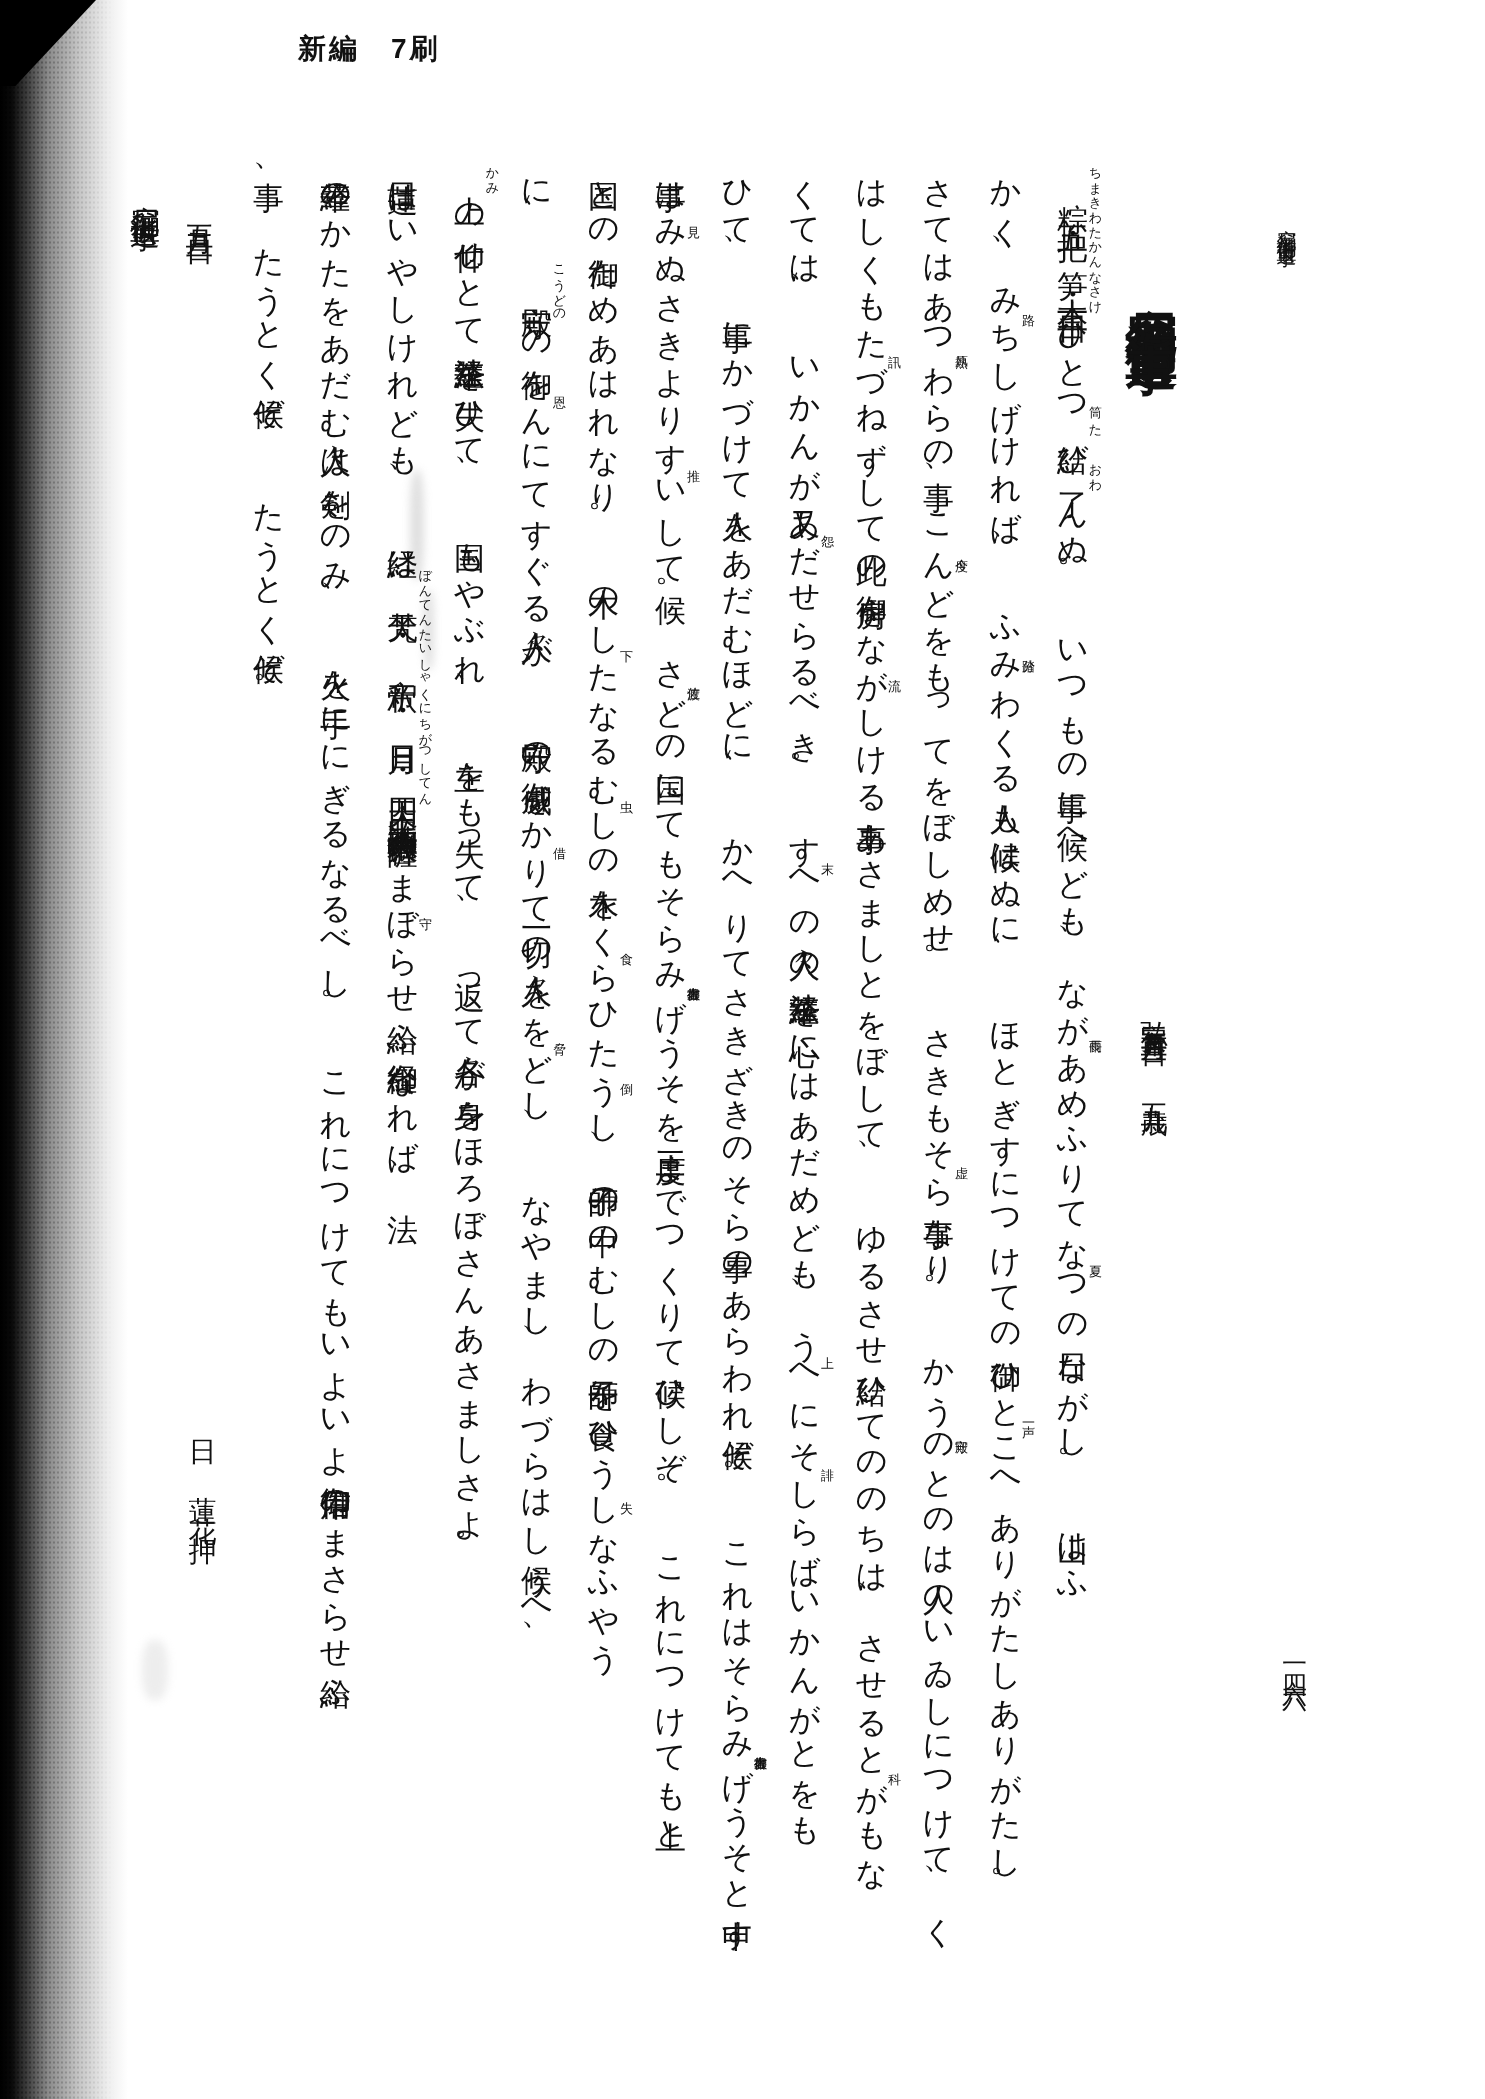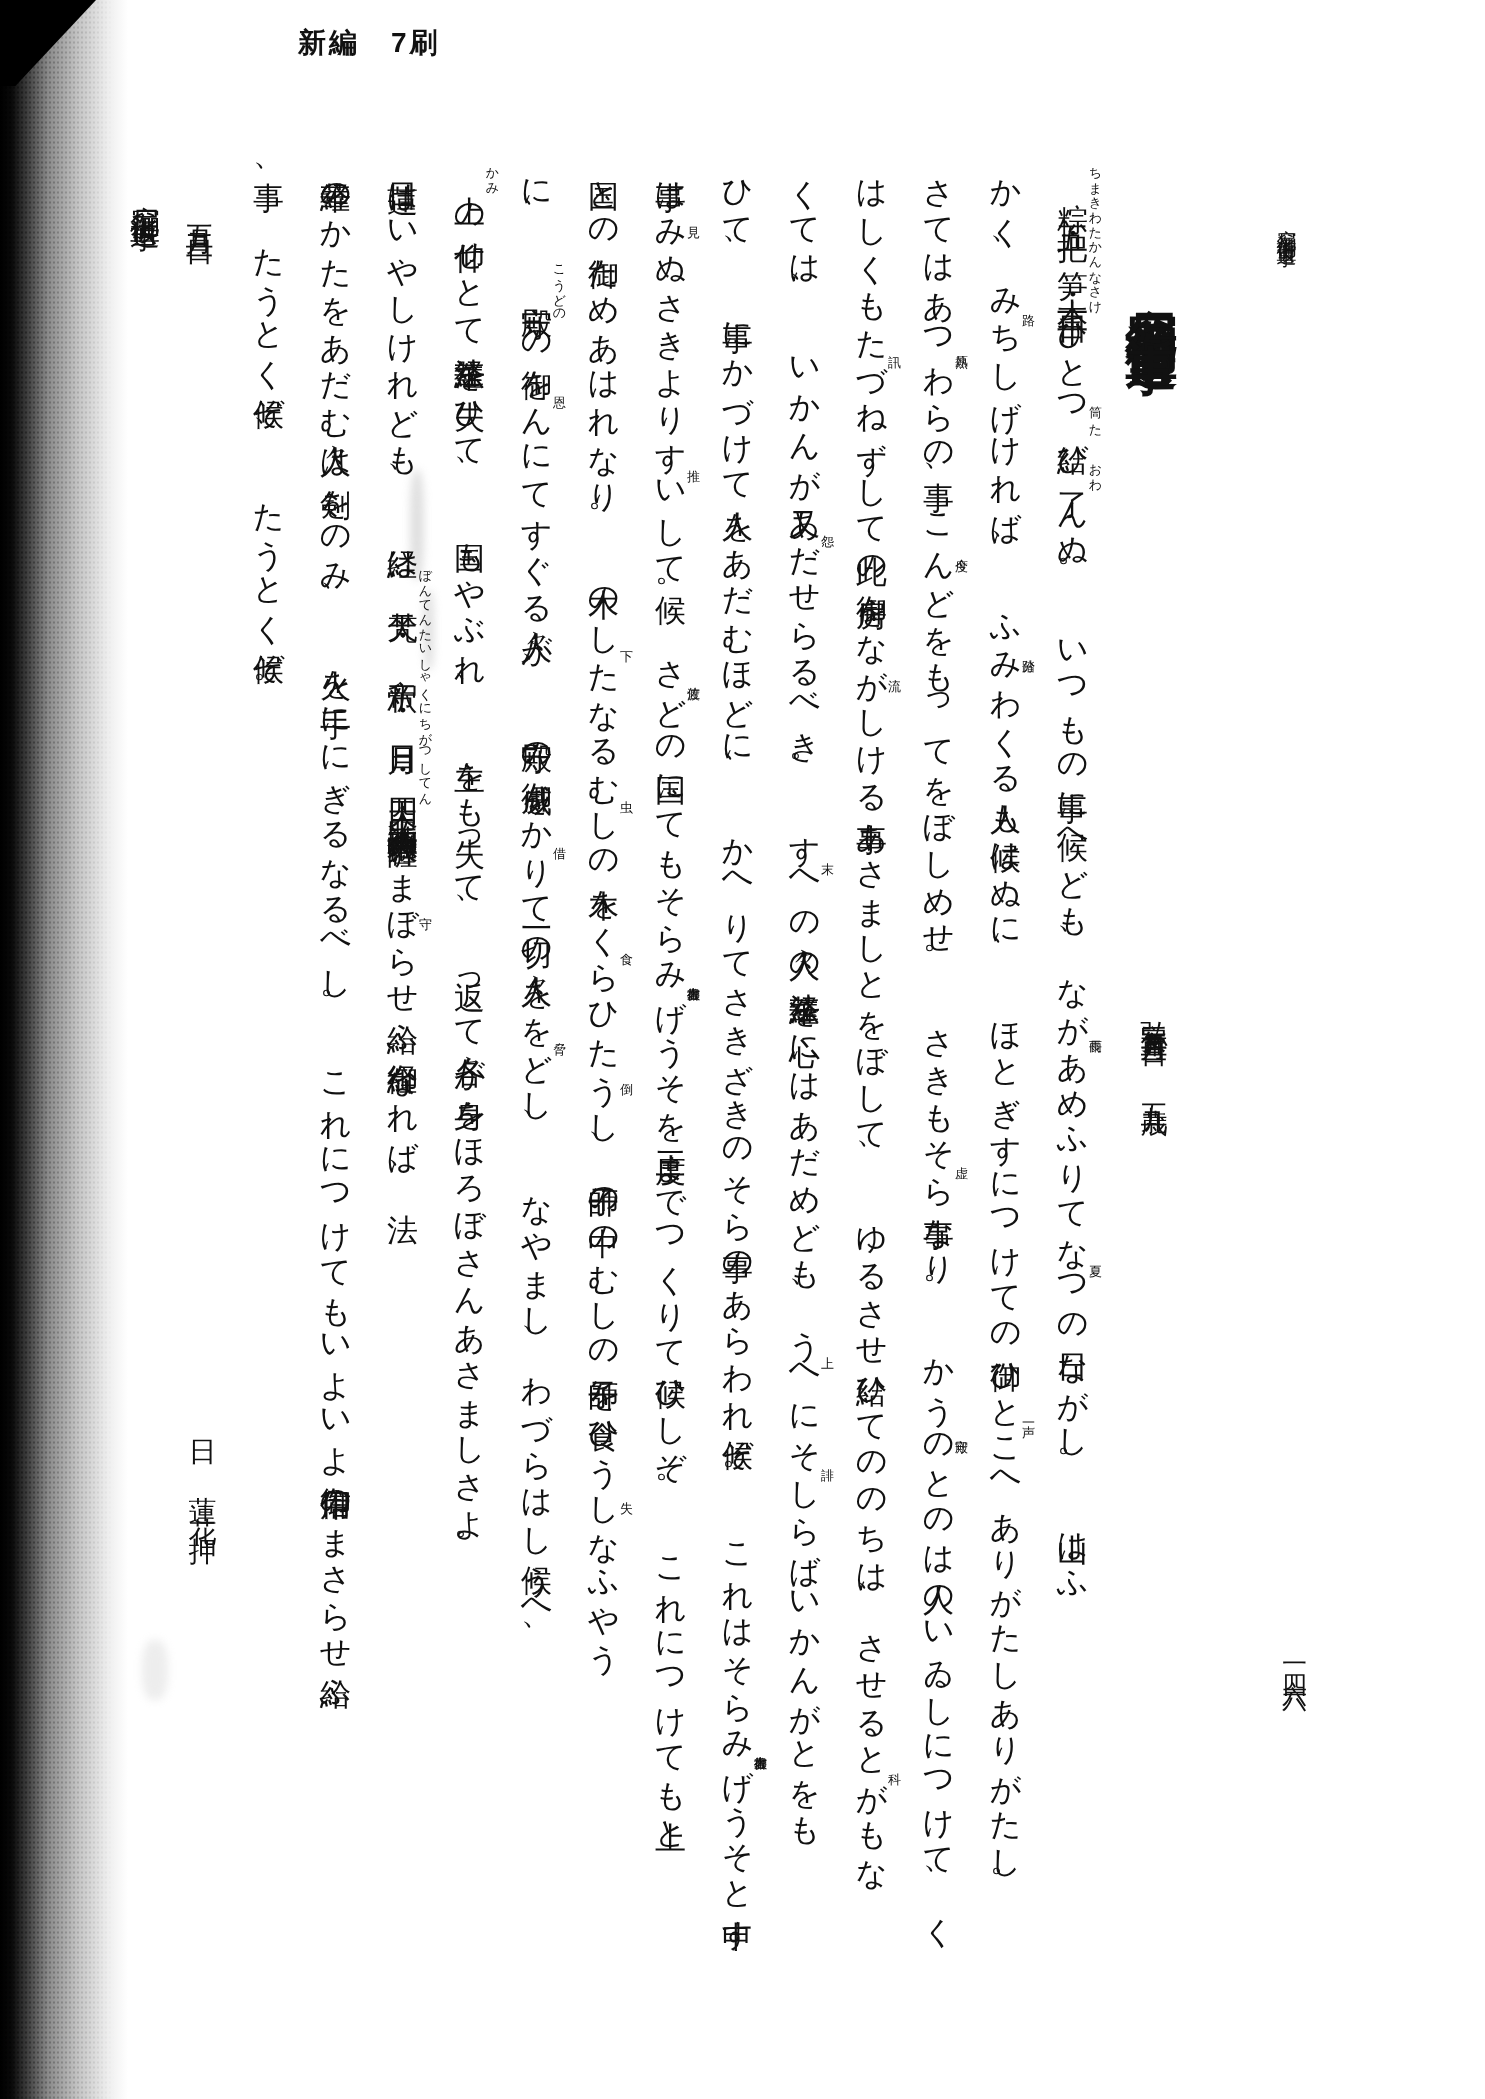--- a/index.html
+++ b/index.html
@@ -29,21 +29,21 @@
   #corner-fold{
     position:absolute; left:0; top:0; width:96px; height:86px; background:#000;
     clip-path:polygon(0 0,100% 0,16% 100%,0 100%);
   }
   .smudge{position:absolute; background:#b9b9b9; opacity:.45; filter:blur(4px); border-radius:40%;}
   #smudge-1{left:410px; top:470px; width:14px; height:110px;}
   #smudge-2{left:424px; top:590px; width:10px; height:80px;}
   #smudge-3{left:142px; top:1640px; width:26px; height:60px; opacity:.25;}
 
   #header-note{
-    position:absolute; left:298px; top:24px;
+    position:absolute; left:298px; top:30px;
     font-family:"Liberation Sans","DejaVu Sans",sans-serif;
     font-weight:bold; font-size:28px; letter-spacing:3px;
   }
   #running-head{left:1274px; top:214px; font-size:20px; letter-spacing:3px;}
   #page-title{left:1116px; top:266px; font-size:52px; letter-spacing:6px; font-weight:bold;}
   #date-line{left:1136px; top:1000px; font-size:27px; letter-spacing:3px;}
   #date-line .age{margin-inline-start:58px;}
   #page-number{left:1278px; top:1650px; font-size:25px; letter-spacing:5px;}
 
   #body-text{

